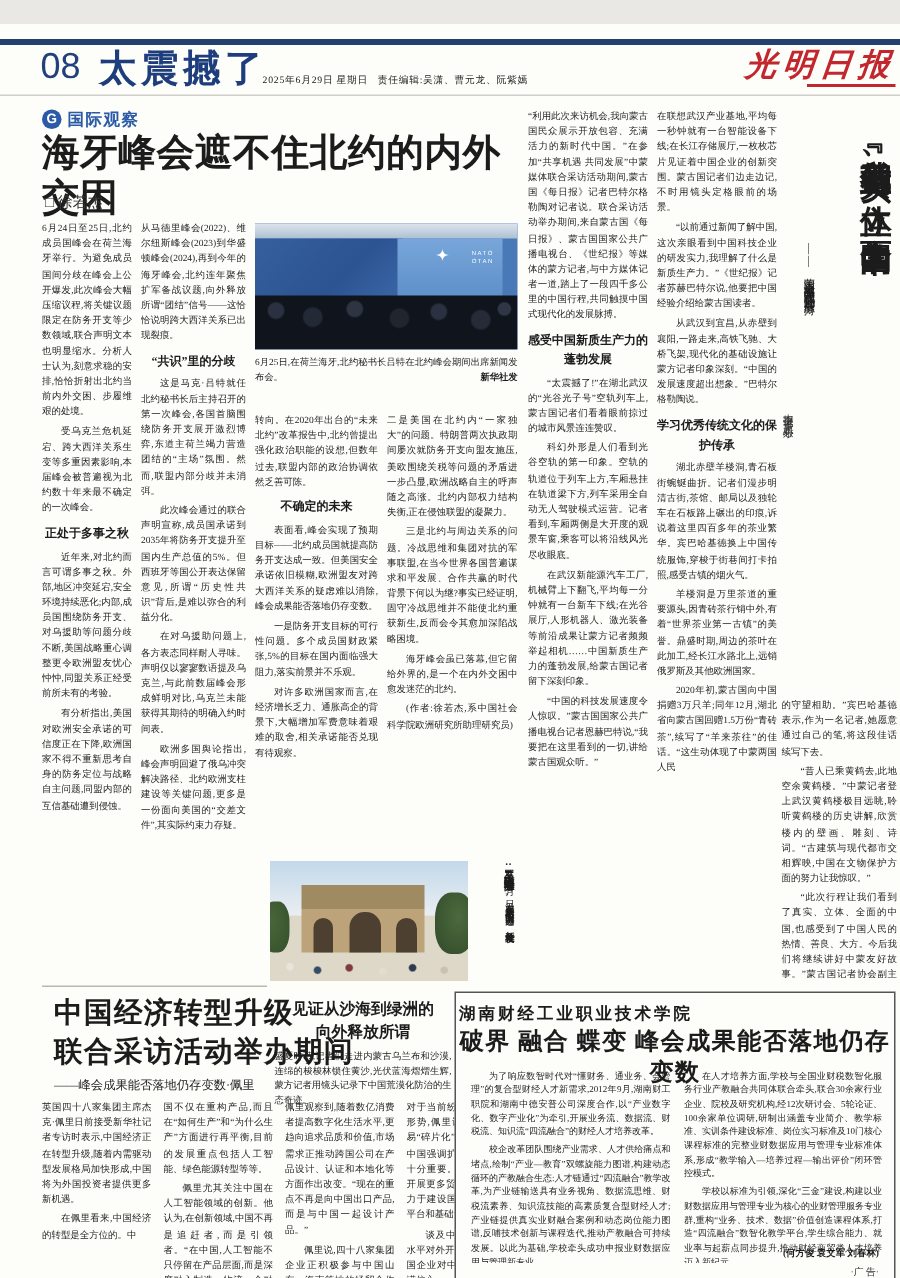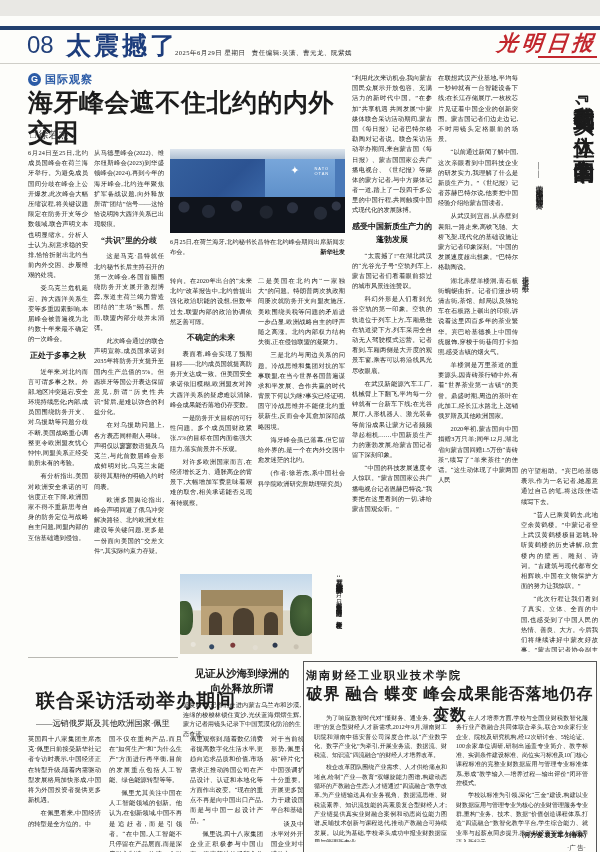--- a/index.html
+++ b/index.html
@@ -184,38 +184,40 @@
     <p>“太震撼了!”在湖北武汉的“光谷光子号”空轨列车上,蒙古国记者们看着眼前掠过的城市风景连连赞叹。</p>
     <p>科幻外形是人们看到光谷空轨的第一印象。空轨的轨道位于列车上方,车厢悬挂在轨道梁下方,列车采用全自动无人驾驶模式运营。记者看到,车厢两侧是大开度的观景车窗,乘客可以将沿线风光尽收眼底。</p>
     <p>在武汉新能源汽车工厂,机械臂上下翻飞,平均每一分钟就有一台新车下线;在光谷展厅,人形机器人、激光装备等前沿成果让蒙方记者频频举起相机……中国新质生产力的蓬勃发展,给蒙古国记者留下深刻印象。</p>
     <p>“中国的科技发展速度令人惊叹。”蒙古国国家公共广播电视台记者恩赫巴特说,“我要把在这里看到的一切,讲给蒙古国观众听。”</p>
   </div>
 
   <div class="abs col" style="left:438px;top:57px;width:80px;height:581px">
     <p class="noind">在联想武汉产业基地,平均每一秒钟就有一台智能设备下线;在长江存储展厅,一枚枚芯片见证着中国企业的创新突围。蒙古国记者们边走边记,不时用镜头定格眼前的场景。</p>
     <p>“以前通过新闻了解中国,这次亲眼看到中国科技企业的研发实力,我理解了什么是新质生产力。”《世纪报》记者苏赫巴特尔说,他要把中国经验介绍给蒙古国读者。</p>
     <p>从武汉到宜昌,从赤壁到襄阳,一路走来,高铁飞驰、大桥飞架,现代化的基础设施让蒙方记者印象深刻。“中国的发展速度超出想象。”巴特尔格勒陶说。</p>
+    <div class="sub">学习优秀传统文化的保护传承</div>
     <p>湖北赤壁羊楼洞,青石板街蜿蜒曲折。记者们漫步明清古街,茶馆、邮局以及独轮车在石板路上碾出的印痕,诉说着这里四百多年的茶业繁华。宾巴哈基德换上中国传统服饰,穿梭于街巷间打卡拍照,感受古镇的烟火气。</p>
     <p>羊楼洞是万里茶道的重要源头,因青砖茶行销中外,有着“世界茶业第一古镇”的美誉。鼎盛时期,周边的茶叶在此加工,经长江水路北上,远销俄罗斯及其他欧洲国家。</p>
     <p>2020年初,蒙古国向中国捐赠3万只羊;同年12月,湖北省向蒙古国回赠1.5万份“青砖茶”,续写了“羊来茶往”的佳话。“这生动体现了中蒙两国人民</p>
   </div>
 
   <div class="abs vtitle">『我们看到了真实、立体、全面的中国』</div>
   <div class="abs vsubtitle">——蒙古国记者感受中国式现代化的发展脉搏</div>
   <div class="abs vbyline">本报记者 王妍心乐</div>
 
   <div class="abs col" style="left:521px;top:450px;width:77px;height:186px">
     <p class="noind">的守望相助。”宾巴哈基德表示,作为一名记者,她愿意通过自己的笔,将这段佳话续写下去。</p>
     <p>“昔人已乘黄鹤去,此地空余黄鹤楼。”中蒙记者登上武汉黄鹤楼极目远眺,聆听黄鹤楼的历史讲解,欣赏楼内的壁画、雕刻、诗词。“古建筑与现代都市交相辉映,中国在文物保护方面的努力让我惊叹。”</p>
     <p>“此次行程让我们看到了真实、立体、全面的中国,也感受到了中国人民的热情、善良、大方。今后我们将继续讲好中蒙友好故事。”蒙古国记者协会副主席兼秘书长乌干巴雅尔说。</p>
   </div>
 
   <div class="abs div-rule" style="left:28px;top:641px;width:150px"></div>
+  <div class="abs eco-hl" style="top:646px">中国经济转型升级</div>
   <div class="abs eco-hl" style="top:672px">联合采访活动举办期间</div>
-  <div class="abs eco-subtitle">——远销俄罗斯及其他欧洲国家·佩里</div>
+  <div class="abs eco-subtitle">——峰会成果能否落地仍存变数·佩里</div>
 
   <div class="abs col" style="left:28px;top:718px;width:73px;height:127px">
     <p class="noind">英国四十八家集团主席杰克·佩里日前接受新华社记者专访时表示,中国经济正在转型升级,随着内需驱动型发展格局加快形成,中国将为外国投资者提供更多新机遇。</p>
     <p>在佩里看来,中国经济的转型是全方位的。中</p>
   </div>
   <div class="abs col" style="left:109px;top:718px;width:73px;height:127px">
     <p class="noind">国不仅在重构产品,而且在“如何生产”和“为什么生产”方面进行再平衡,目前的发展重点包括人工智能、绿色能源转型等等。</p>
     <p>佩里尤其关注中国在人工智能领域的创新。他认为,在创新领域,中国不再是追赶者,而是引领者。“在中国,人工智能不只停留在产品层面,而是深度融入制造、物流、金融等各个行业。”</p>
   </div>
   <div class="abs col" style="left:190px;top:718px;width:73px;height:127px">

